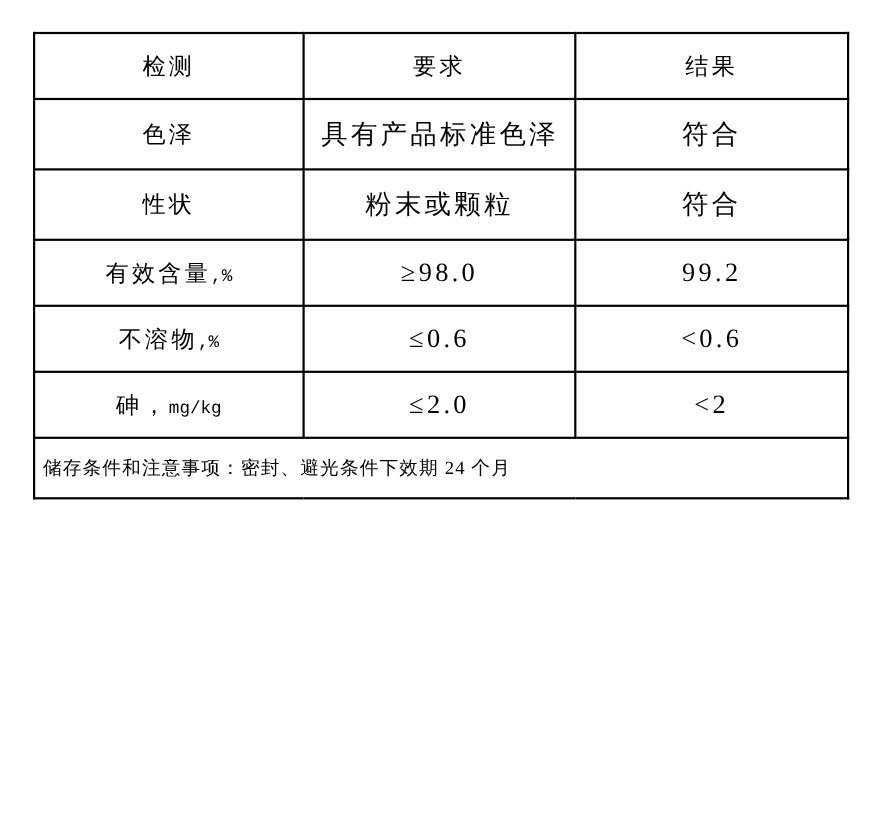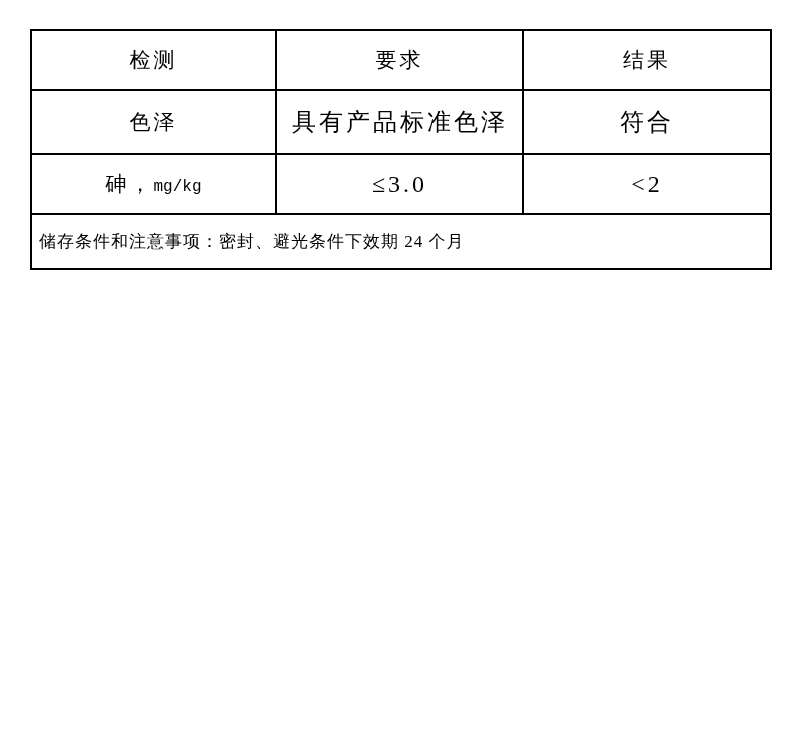--- a/index.html
+++ b/index.html
@@ -79,22 +79,37 @@
         <th>结果</th>
       </tr>
     </thead>
     <tbody>
       <tr>
         <td class="item"><span>色泽</span><span class="unit"></span></td>
         <td class="req">具有产品标准色泽</td>
         <td class="res">符合</td>
       </tr>
       <tr>
+        <td class="item"><span>性状</span><span class="unit"></span></td>
+        <td class="req">粉末或颗粒</td>
+        <td class="res">符合</td>
+      </tr>
+      <tr>
+        <td class="item"><span>有效含量</span><span class="unit">,%</span></td>
+        <td class="req">≥98.0</td>
+        <td class="res">99.2</td>
+      </tr>
+      <tr>
+        <td class="item"><span>不溶物</span><span class="unit">,%</span></td>
+        <td class="req">≤0.6</td>
+        <td class="res">&lt;0.6</td>
+      </tr>
+      <tr>
         <td class="item"><span>砷，</span><span class="unit">mg/kg</span></td>
-        <td class="req">≤3.0</td>
+        <td class="req">≤2.0</td>
         <td class="res">&lt;2</td>
       </tr>
     </tbody>
     <tfoot>
       <tr>
         <td colspan="3" class="note">储存条件和注意事项：密封、避光条件下效期 24 个月</td>
       </tr>
     </tfoot>
   </table>
 </div>

